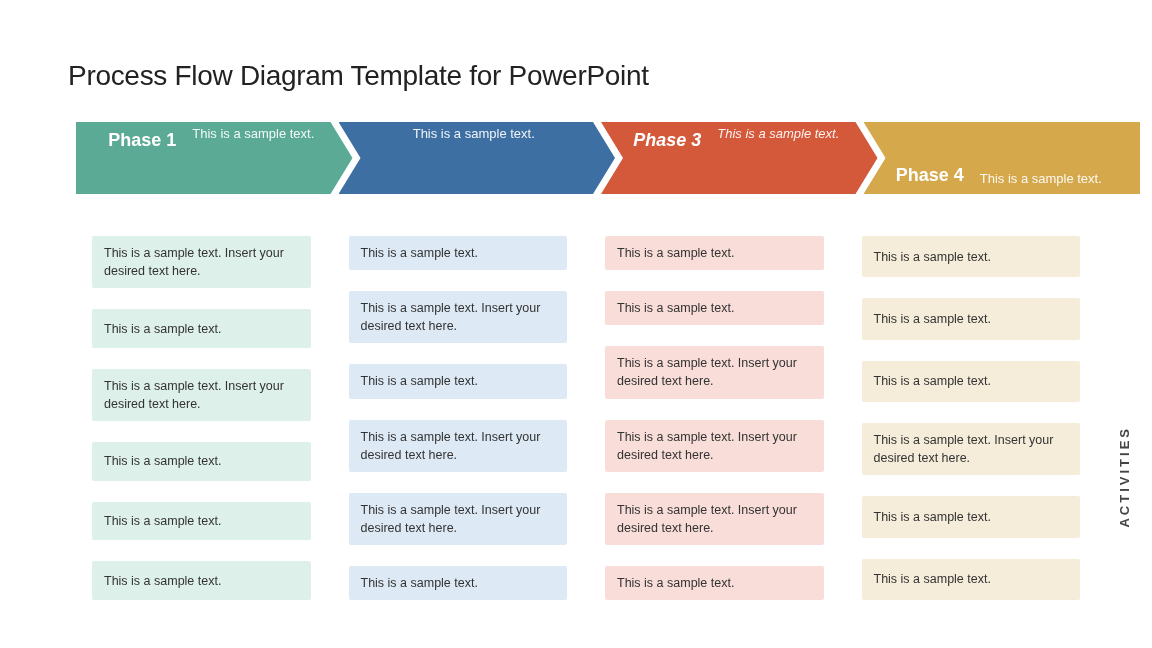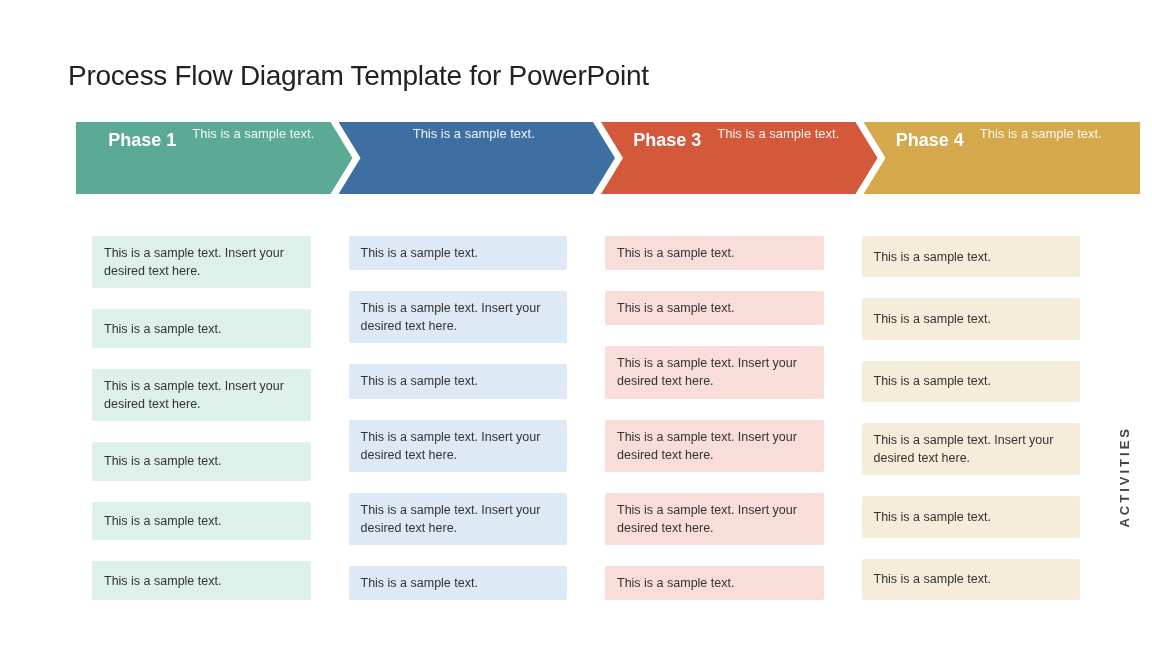--- a/index.html
+++ b/index.html
@@ -40,34 +40,35 @@
       flex: 1;
       clip-path: polygon(0 0, calc(100% - 22px) 0, 100% 50%, calc(100% - 22px) 100%, 0 100%);
       z-index: 1;
     }
     .phase-arrow:not(:first-child) {
       clip-path: polygon(0 0, calc(100% - 22px) 0, 100% 50%, calc(100% - 22px) 100%, 0 100%, 22px 50%);
       margin-left: -22px;
     }
     .phase-arrow:last-child {
       clip-path: polygon(0 0, 100% 0, 100% 100%, 0 100%, 22px 50%);
+      align-items: flex-end;
     }
     .phase-label {
       font-size: 18px;
       font-weight: 700;
       color: #ffffff;
     }
     .phase-sub {
       font-size: 13px;
       color: rgba(255,255,255,0.92);
       margin-top: 4px;
     }
     .phase-1 { background: #5baa95; z-index: 4; }
     .phase-2 { background: #3e6fa3; z-index: 3; }
-    .phase-3 { background: #d4583a; z-index: 2; }
+    .phase-3 { background: #d4583a; z-index: 2; font-style: italic; }
     .phase-4 { background: #d4a84b; z-index: 1; }
     .col {
       flex: 1;
       display: flex;
       flex-direction: column;
       gap: 5px;
     }
     .cell {
       flex: 1;
       padding: 8px 12px;

